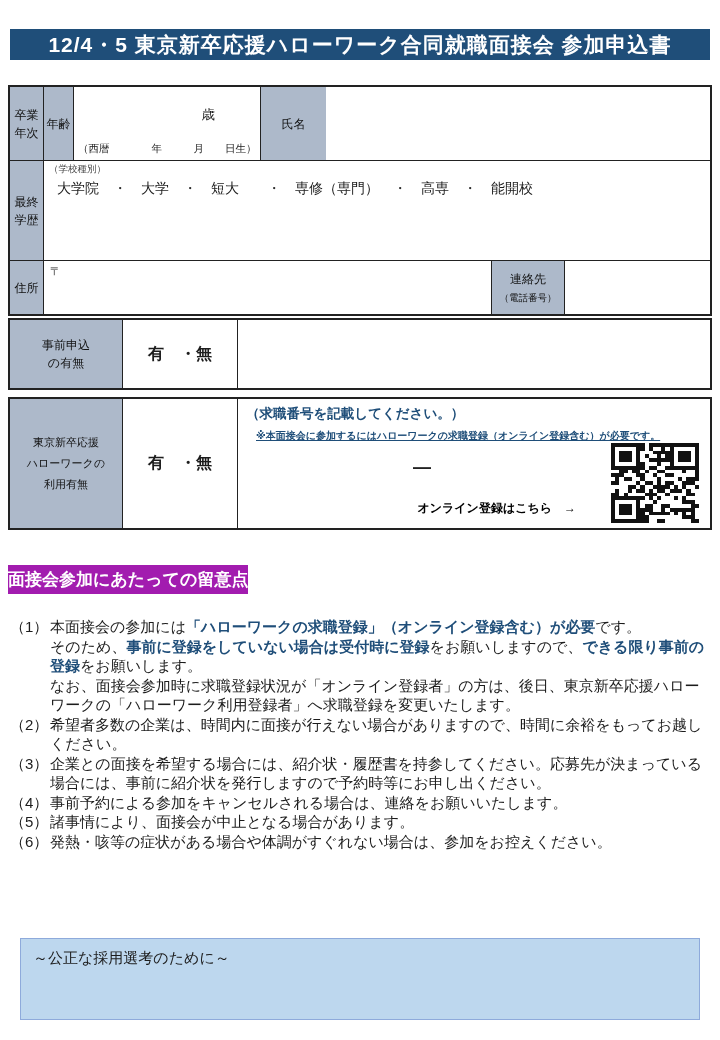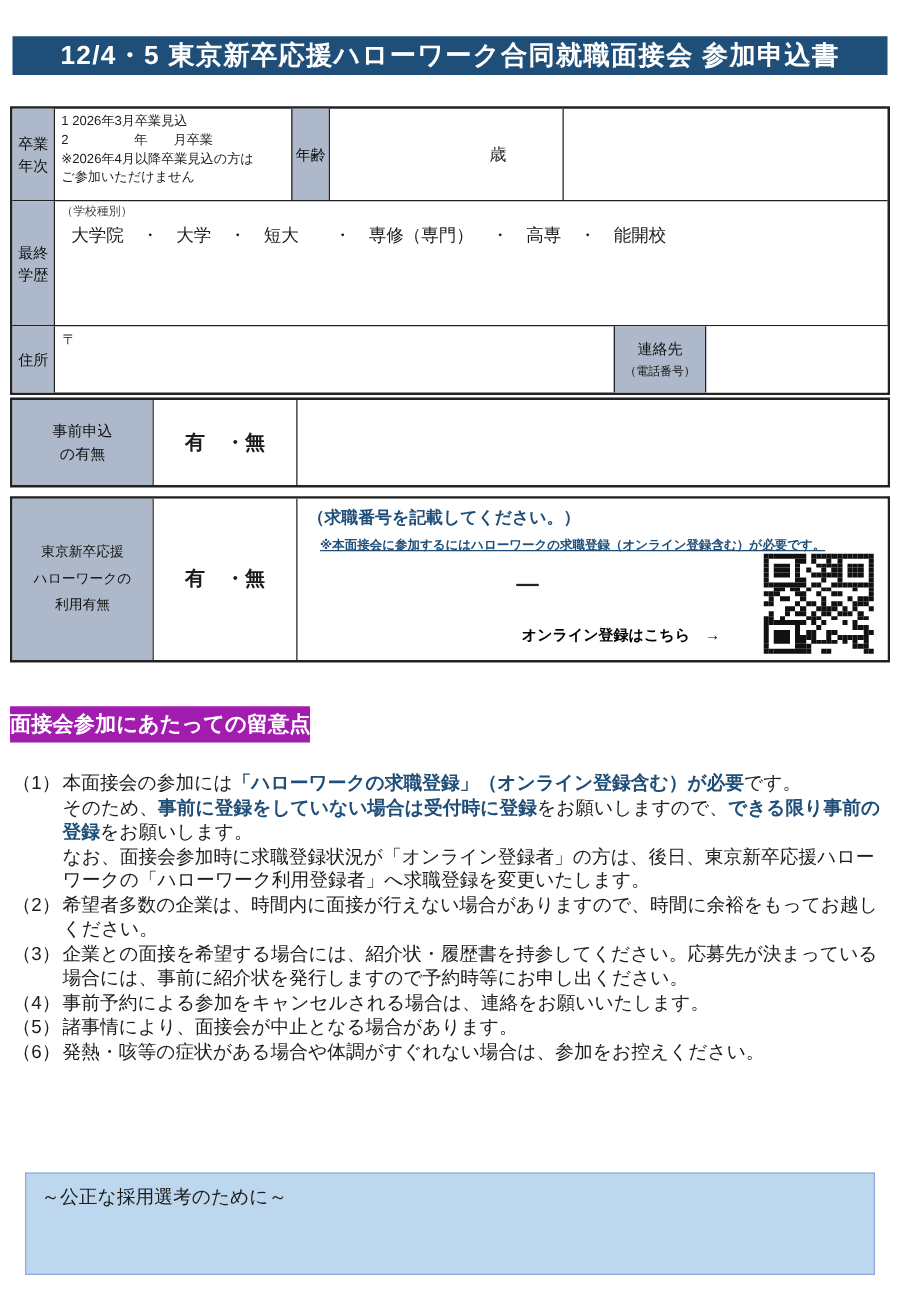--- a/index.html
+++ b/index.html
@@ -92,31 +92,30 @@
 
 <div class="page">
 
   <div class="title-bar">12/4・5 東京新卒応援ハローワーク合同就職面接会 参加申込書</div>
 
   <div class="tbl">
 
     <div class="row rowA">
       <div class="lbl w33">卒業
 年次</div>
-      <div class="grad-cell">
-        <div>1 2026年3月卒業見込</div>
-        <div>2　　　　　年　　月卒業</div>
-        <div>※2026年4月以降卒業見込の方は</div>
-        <div>ご参加いただけません</div>
-      </div>
       <div class="lbl agelbl">年齢</div>
       <div class="age-cell">
         <div class="age-sai">歳</div>
+        <div class="age-birth">（西暦　　　　年　　　月　　日生）</div>
       </div>
       <div class="name-col">
+        <div class="name-sub name-sub2">
+          <div class="lbl name-lbl">氏名</div>
+          <div class="blank"></div>
+        </div>
       </div>
     </div>
 
     <div class="row rowB">
       <div class="lbl w33">最終
 学歴</div>
       <div class="edu-col">
         <div class="edu-bottom">
           <div class="school-type-lbl">（学校種別）</div>
           <div class="school-types">大学院　・　大学　・　短大　　・　専修（専門）　・　高専　・　能開校</div>

